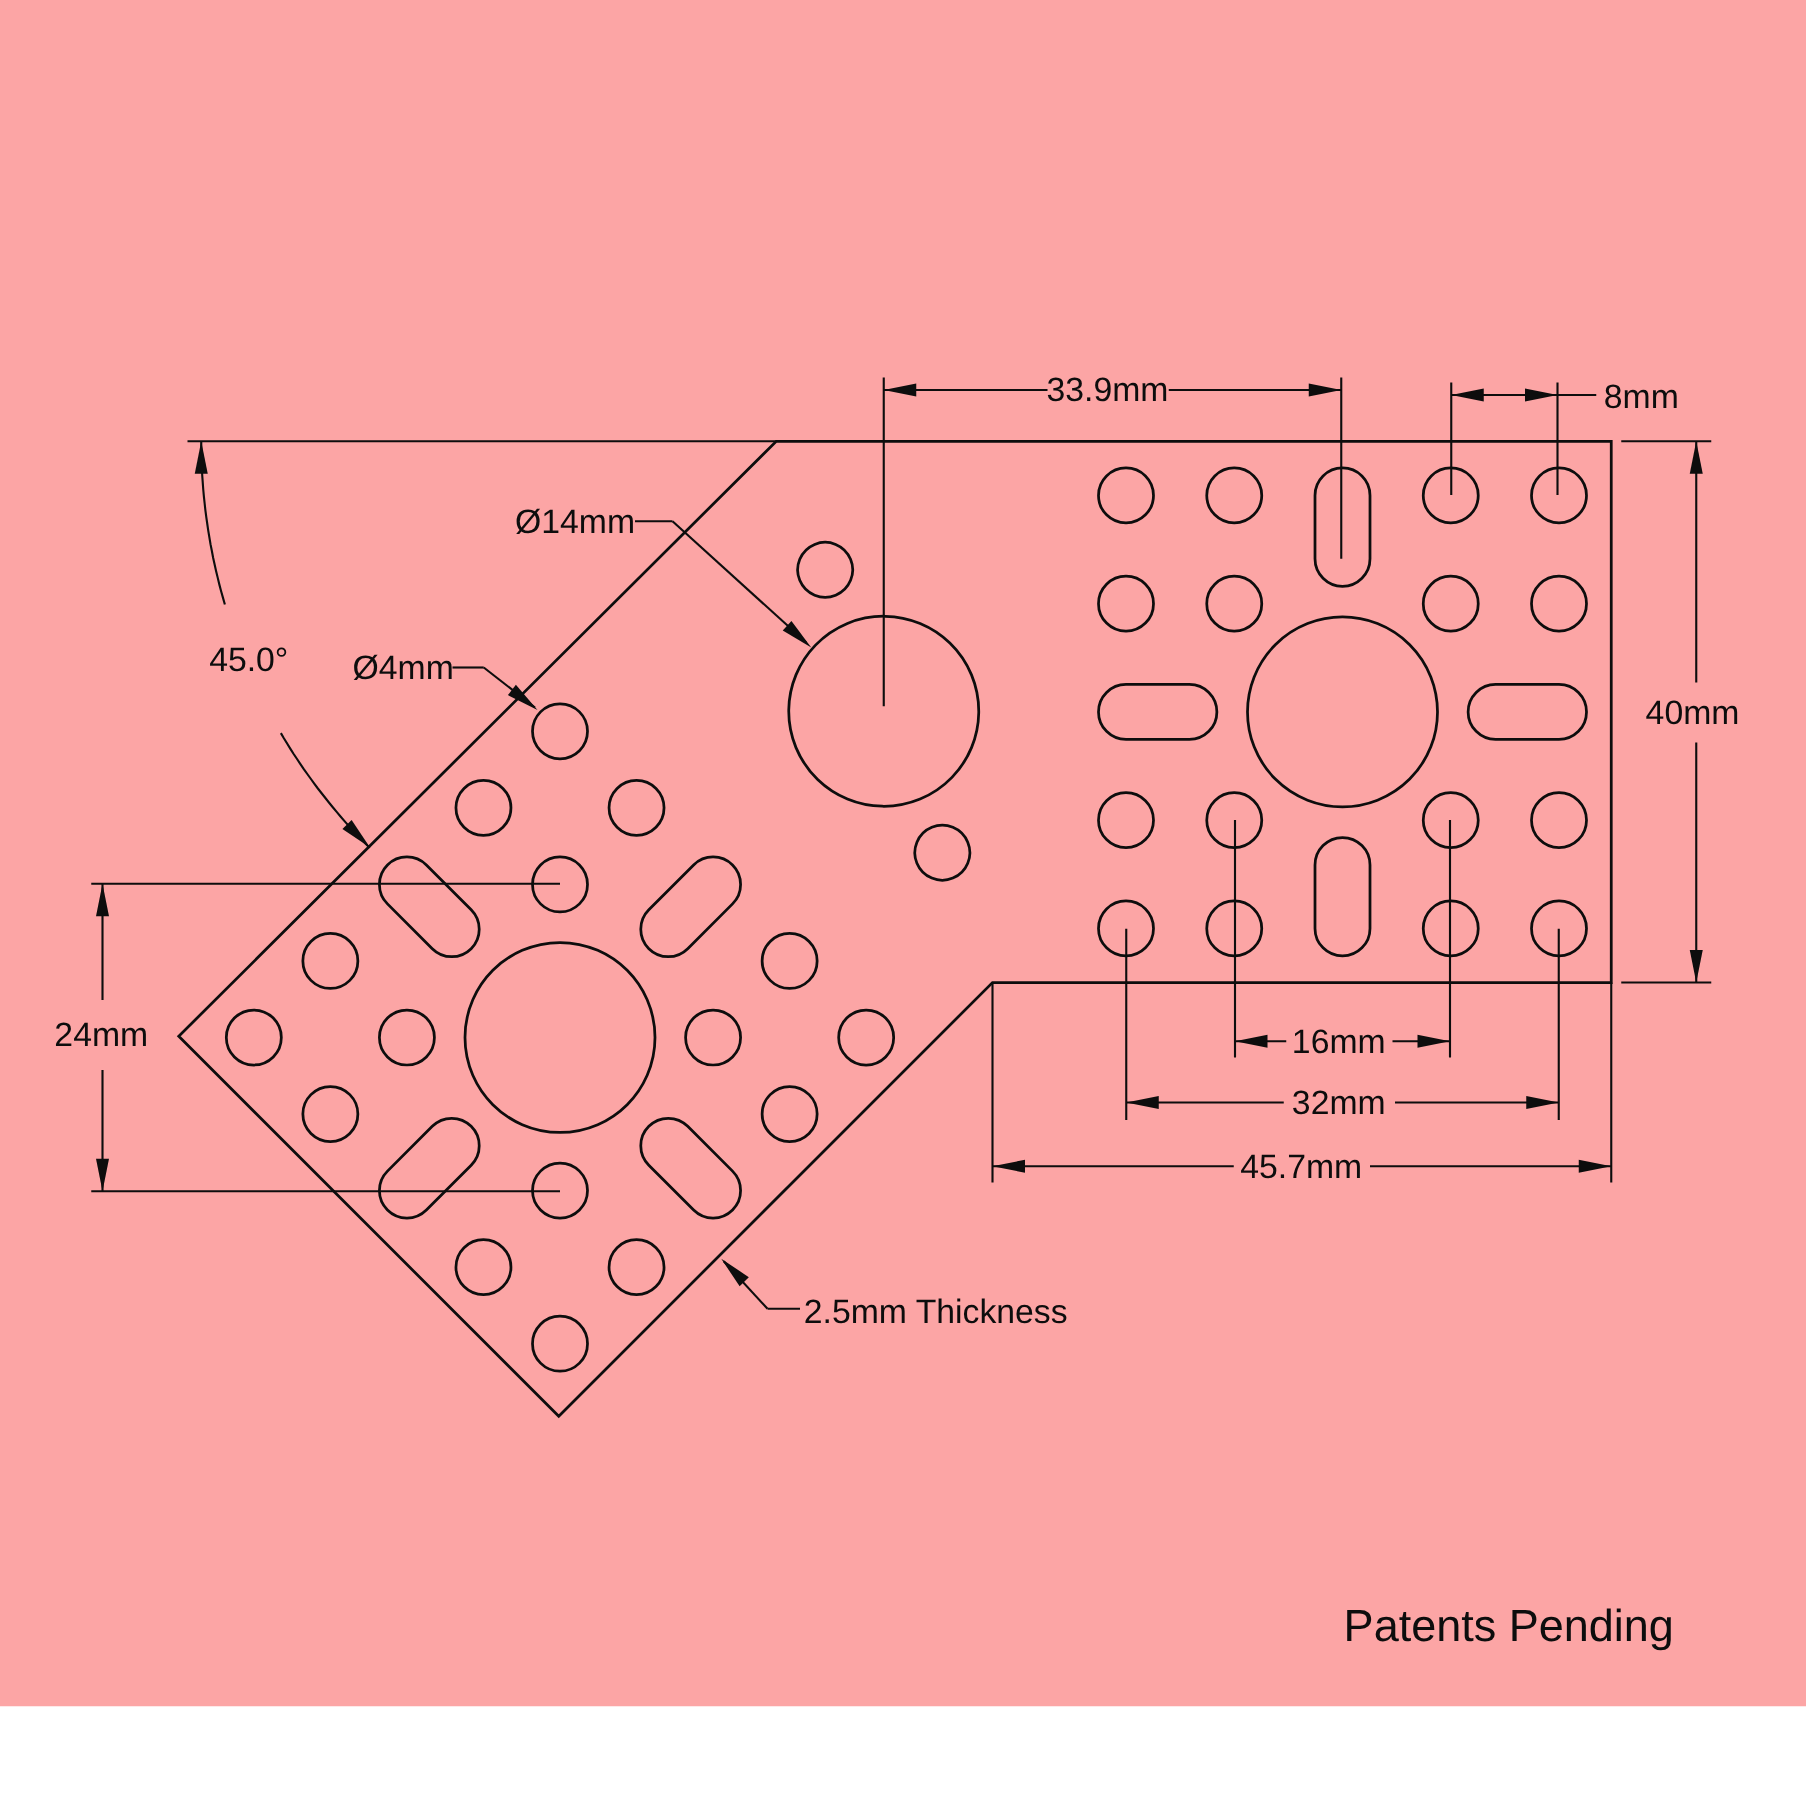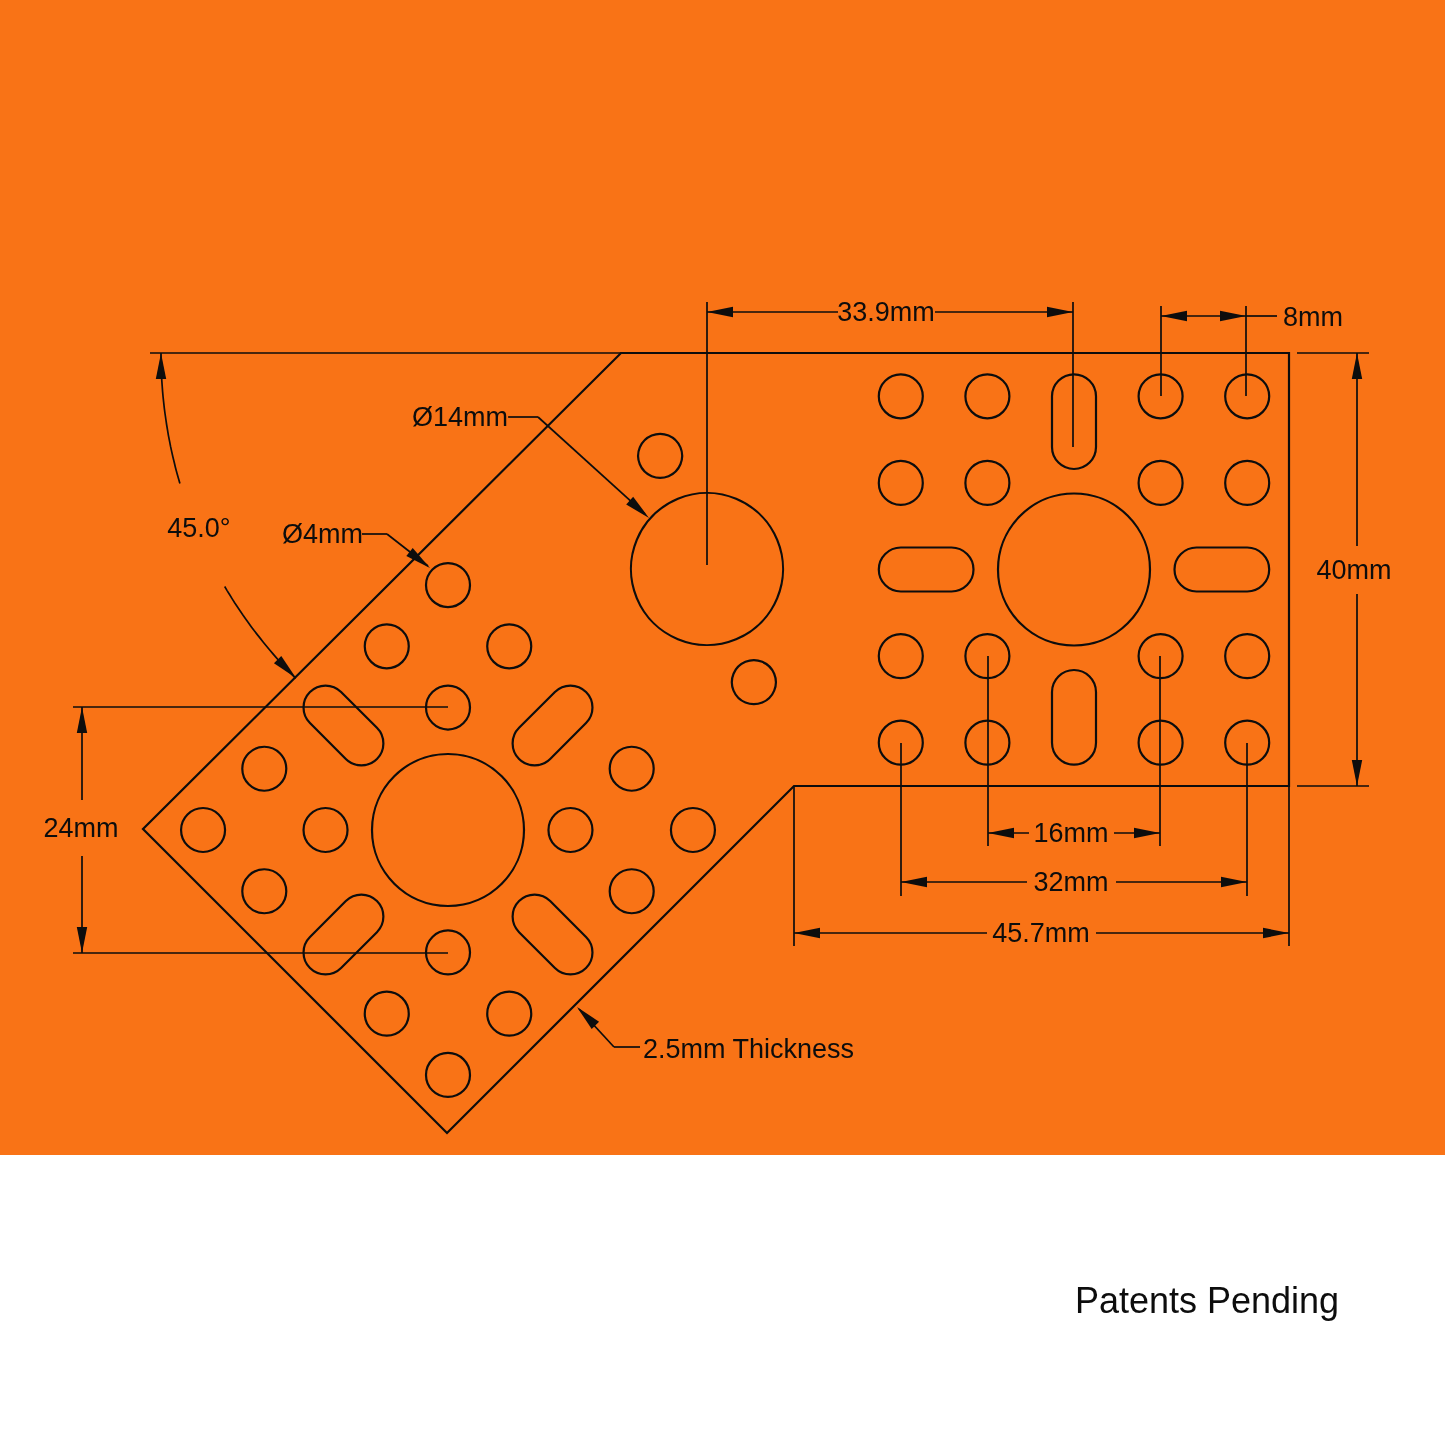--- a/index.html
+++ b/index.html
@@ -6,22 +6,22 @@
     margin: 0;
     padding: 0;
     background: #ffffff;
     width: 1445px;
     height: 1445px;
     overflow: hidden;
   }
   #stage {
     position: relative;
     width: 1445px;
-    height: 1155px;
-    background: #f97316;
+    height: 1365px;
+    background: #fca5a5;
   }
   svg text {
     font-family: "Liberation Sans", "DejaVu Sans", sans-serif;
     fill: #0d0d0d;
   }
 </style>
 </head>
 <body>
 
 <div id="stage">

